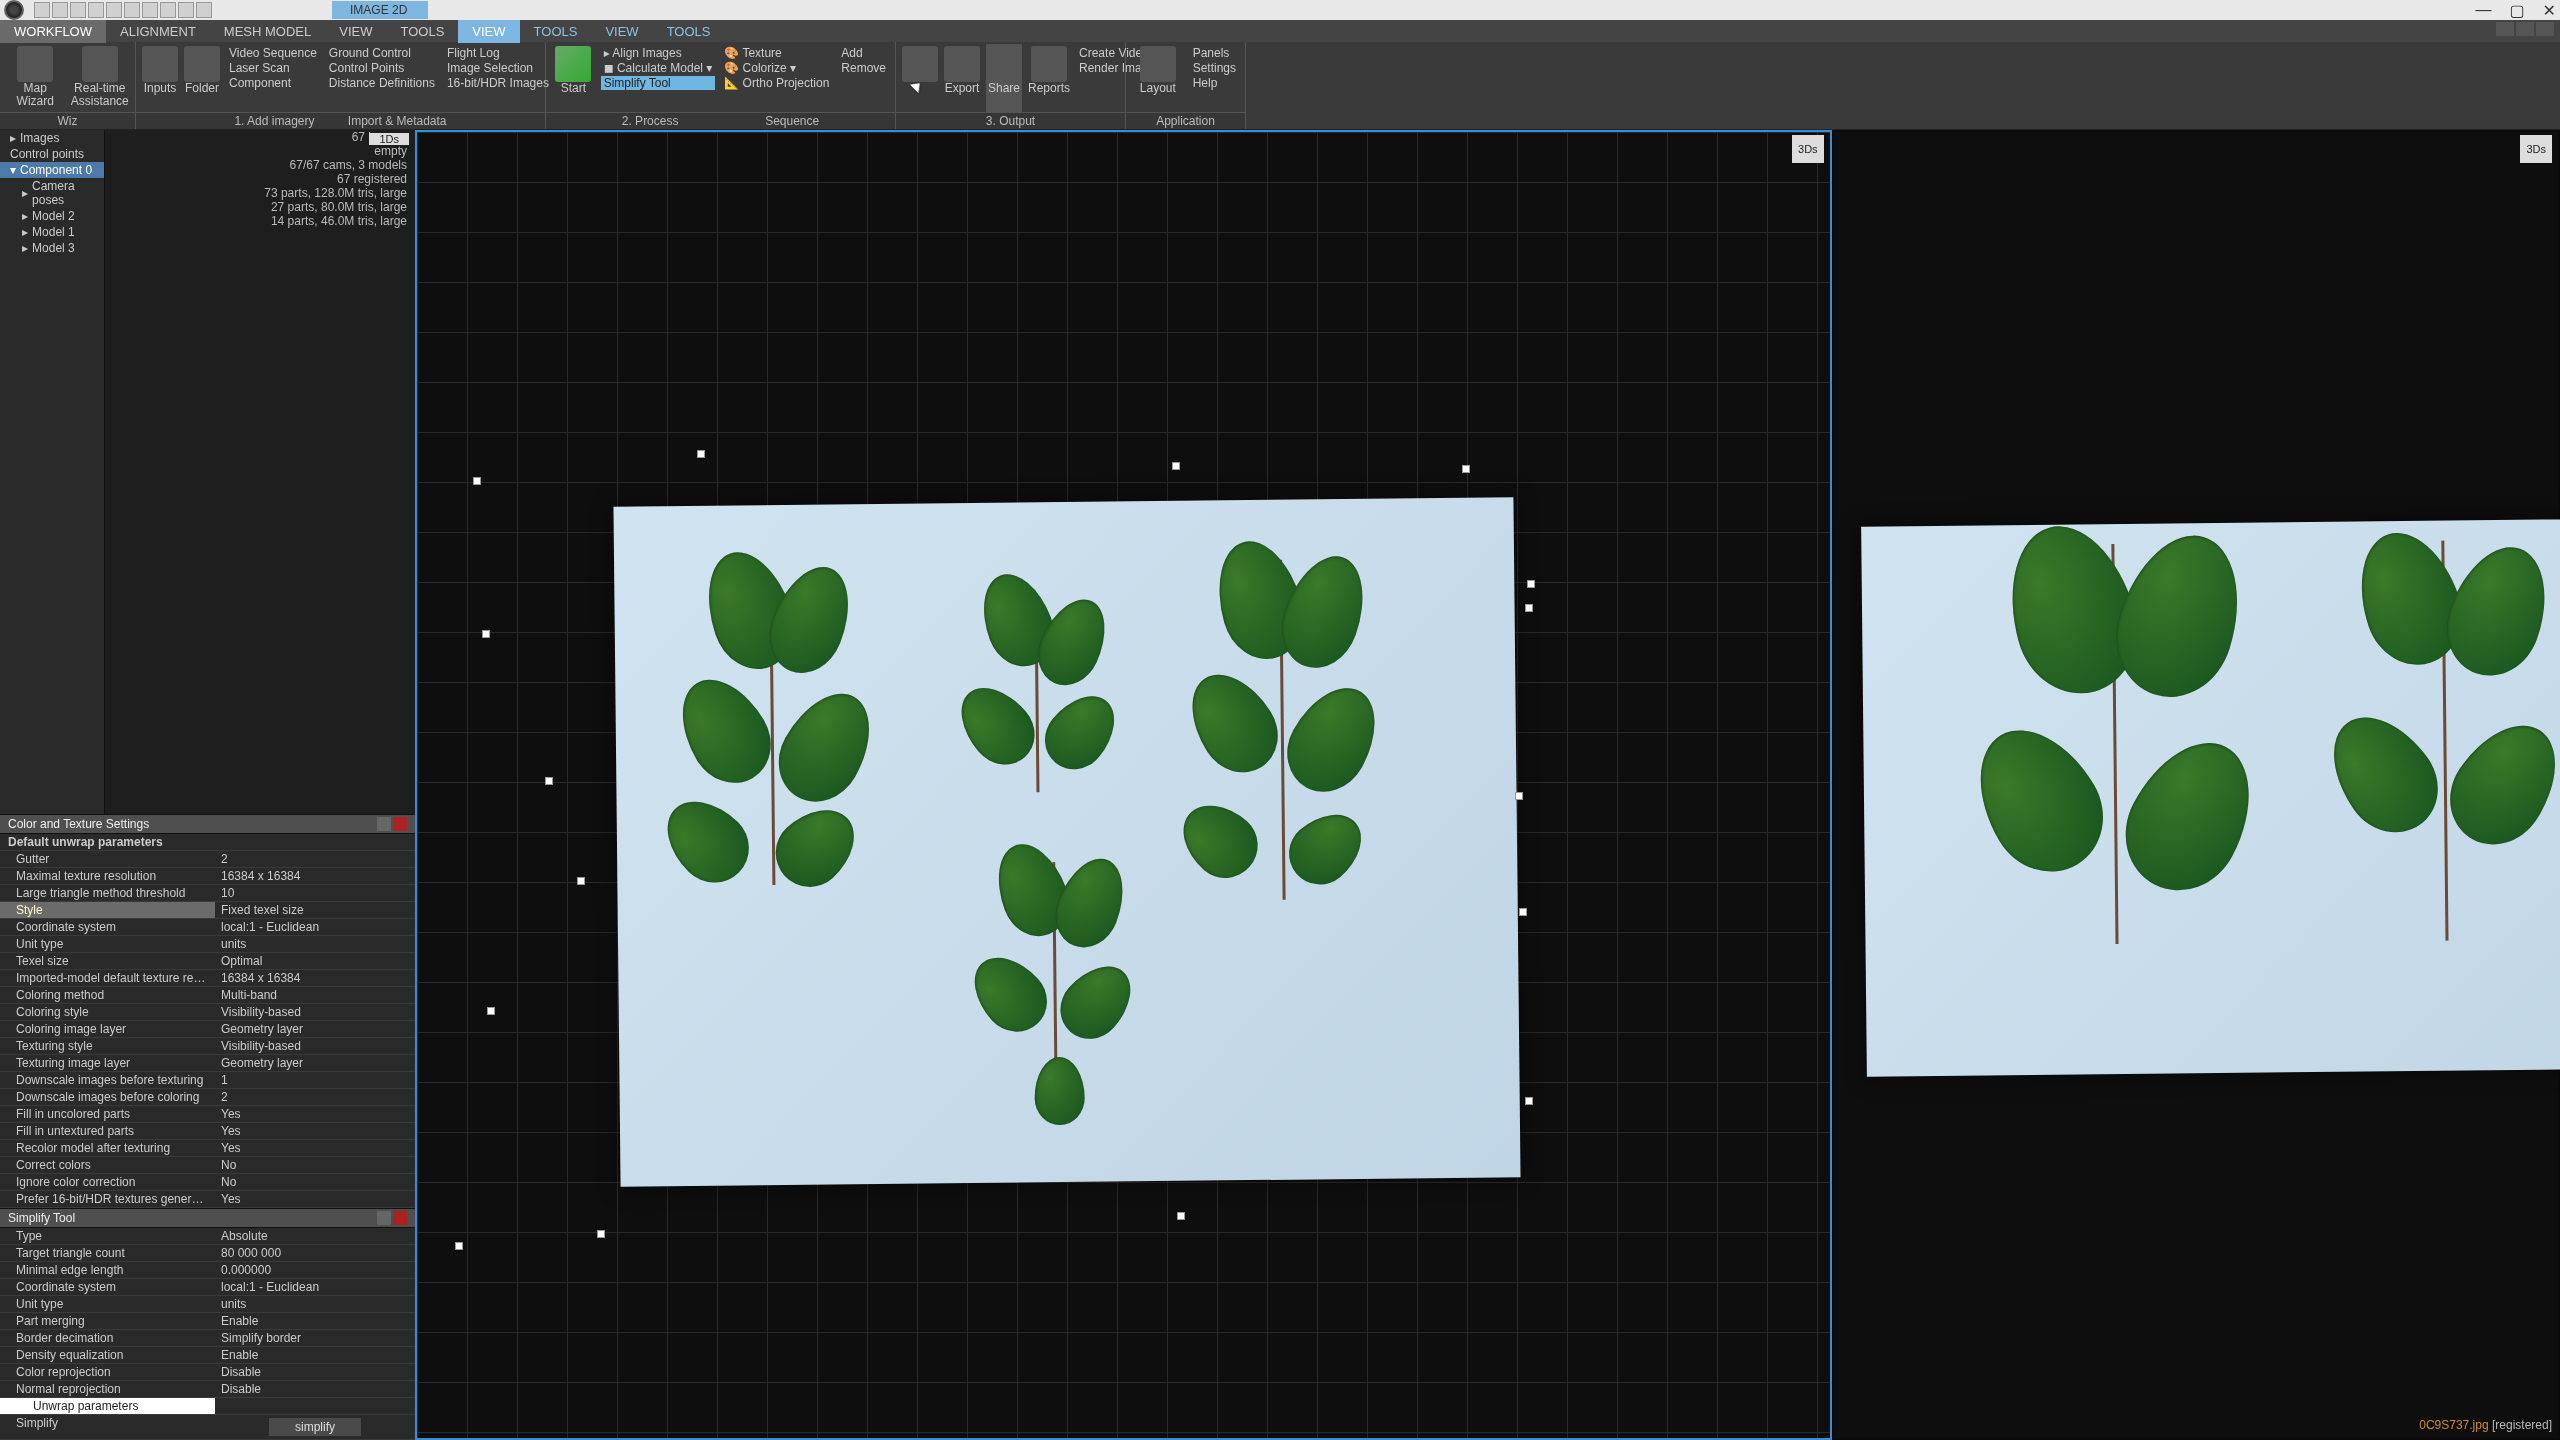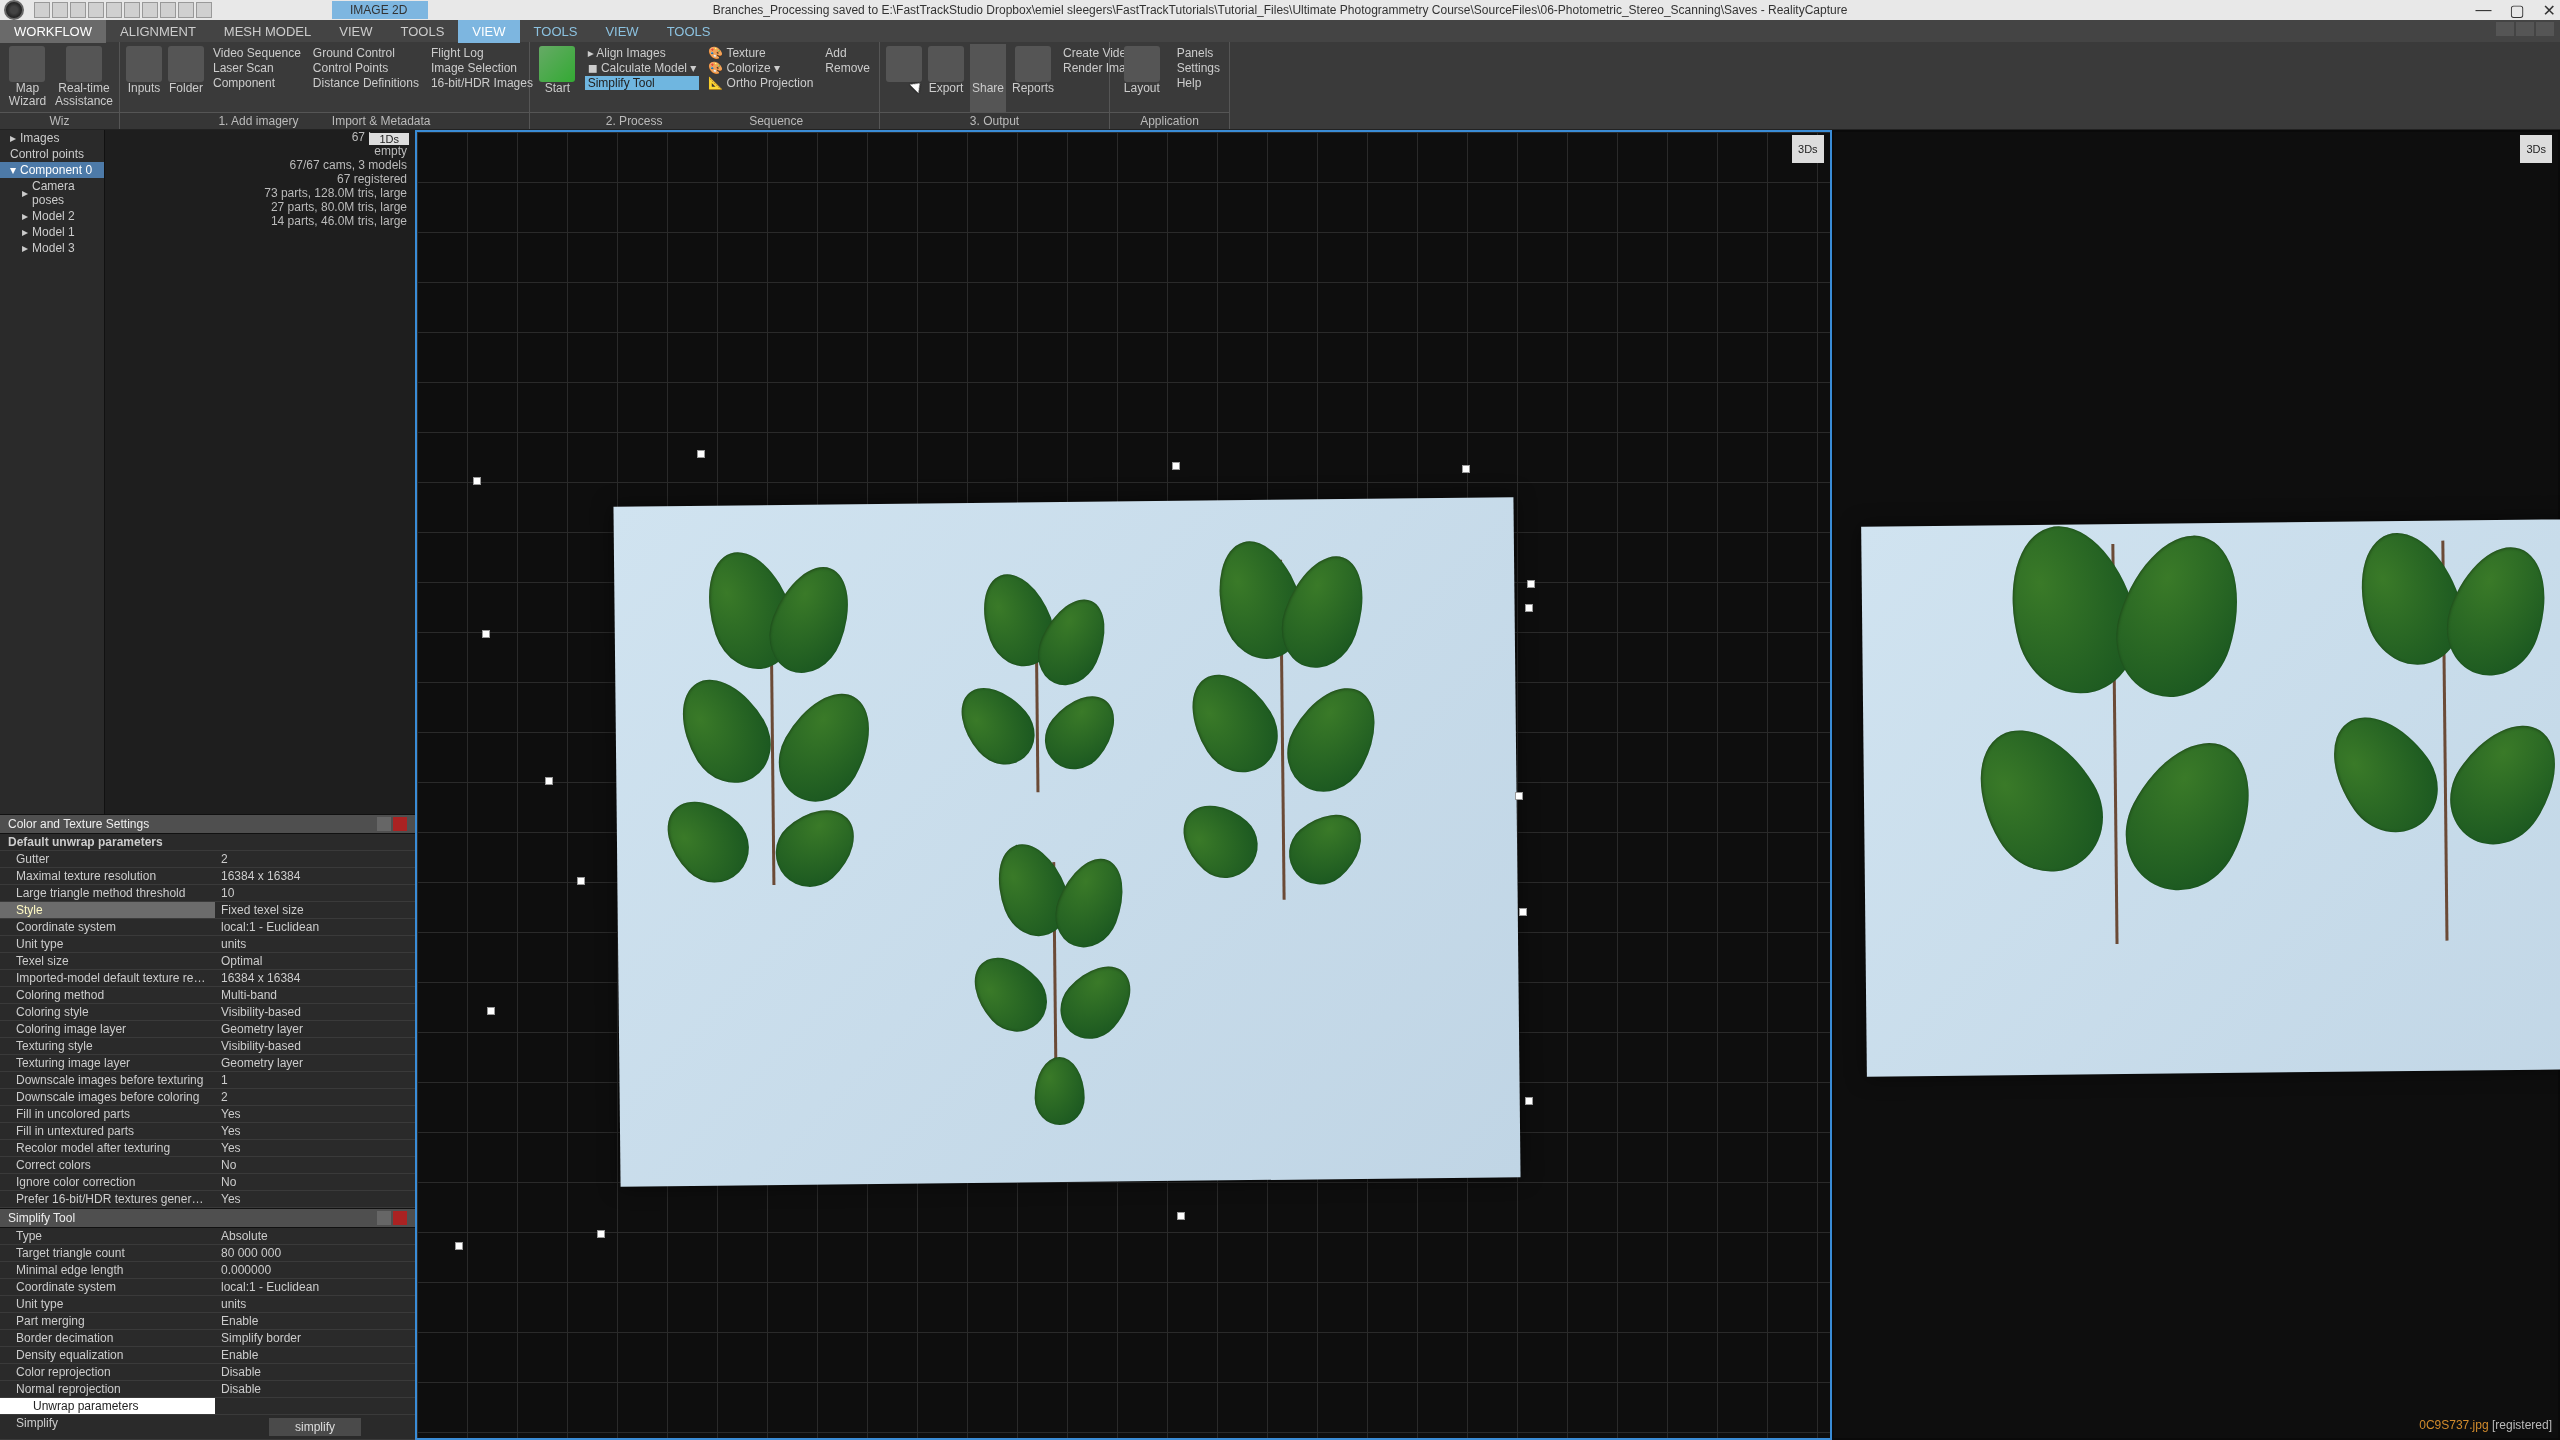--- a/index.html
+++ b/index.html
@@ -99,21 +99,20 @@
       <span></span>
       <span></span>
       <span></span>
       <span></span>
   </div>
   <div class="scene-tabs">
     <div class="scene-tab">SCENE 1D</div>
     <div class="scene-tab active">IMAGE 2D</div>
     <div class="scene-tab active">SCENE 3D</div>
   </div>
-  <div class="title">Branches_Processing saved to E:\FastTrackStudio Dropbox\emiel sleegers\FastTrackTutorials\Tutorial_Files\Ultimate Photogrammetry Course\SourceFiles\06-Photometric_Stereo_Scanning\Saves - RealityCapture</div>
   <div class="win-controls">
     <span>—</span>
     <span>▢</span>
     <span>✕</span>
   </div>
 </div>
 
 <div class="ribbon-tabs">
   <div class="rtab active">WORKFLOW</div>
   <div class="rtab">ALIGNMENT</div>
@@ -125,21 +124,21 @@
   <div class="rtab light">VIEW</div>
   <div class="rtab light">TOOLS</div>
   <div class="corner-cmds">
       <span></span>
       <span></span>
       <span></span>
     </div>
 </div>
 
 <div class="ribbon">
-  <div class="rgroup" style="width:120px">
+  <div class="rgroup" style="width:136px">
     <div class="body">
       <div class="big-btn">
           <div class="bicon"></div>
           <span>Map</span>
           <span>Wizard</span>
         </div>
       <div class="big-btn">
           <div class="bicon"></div>
           <span>Real-time</span>
           <span>Assistance</span>

